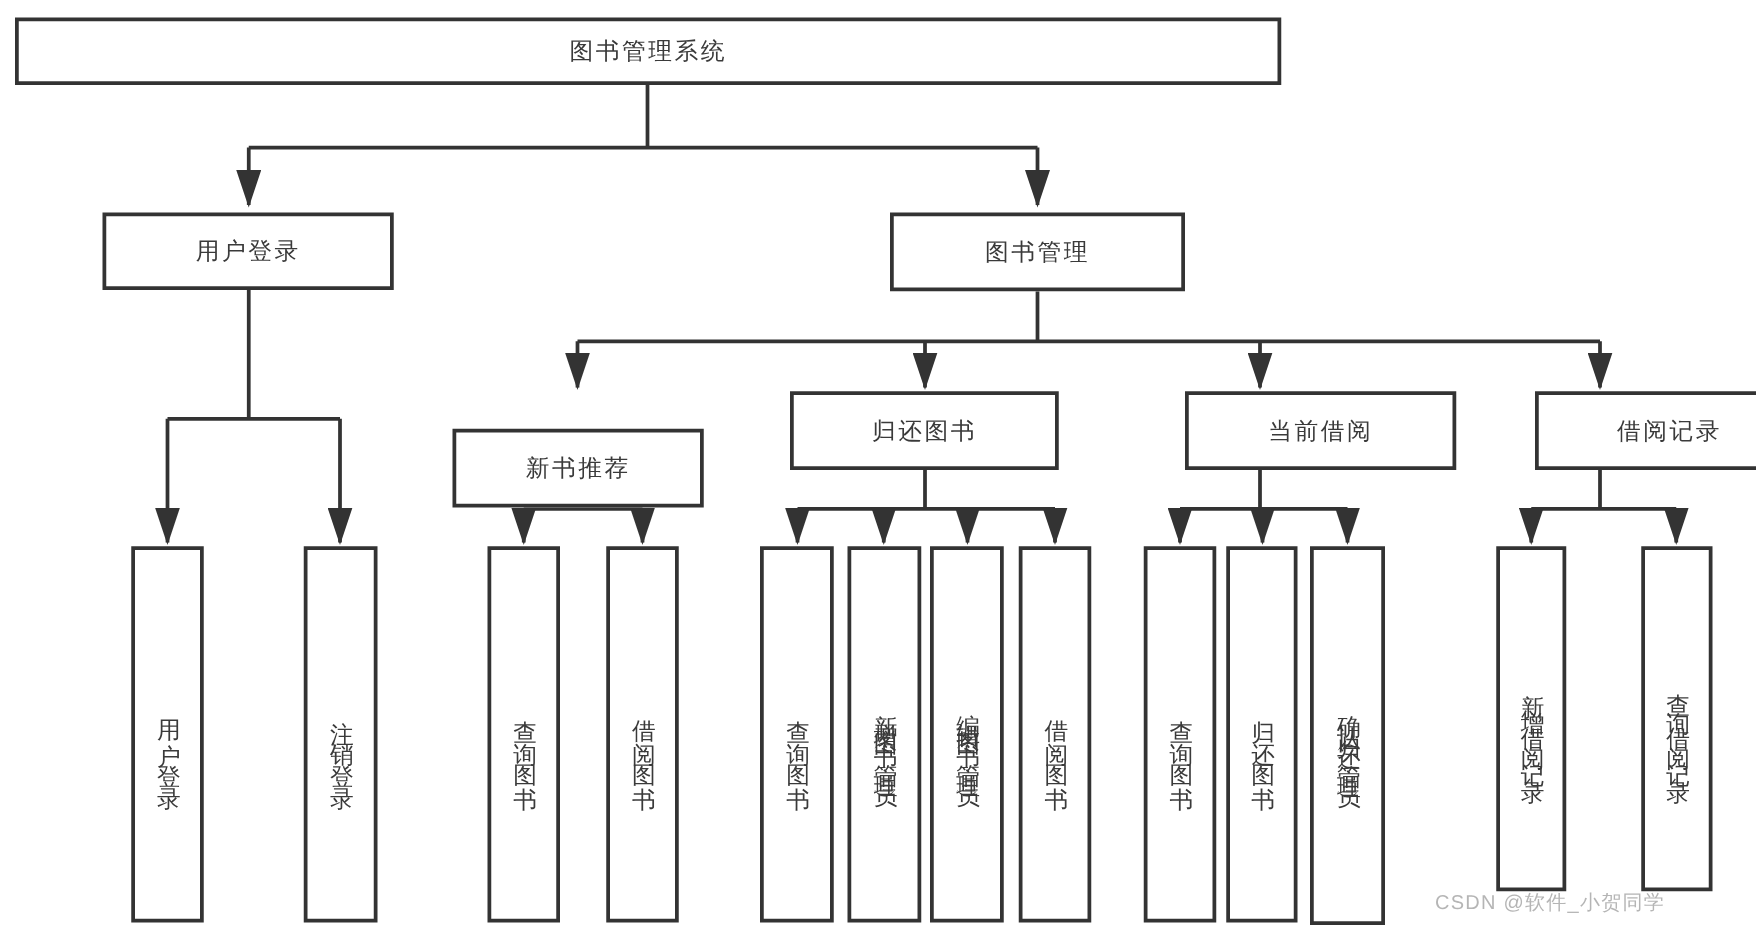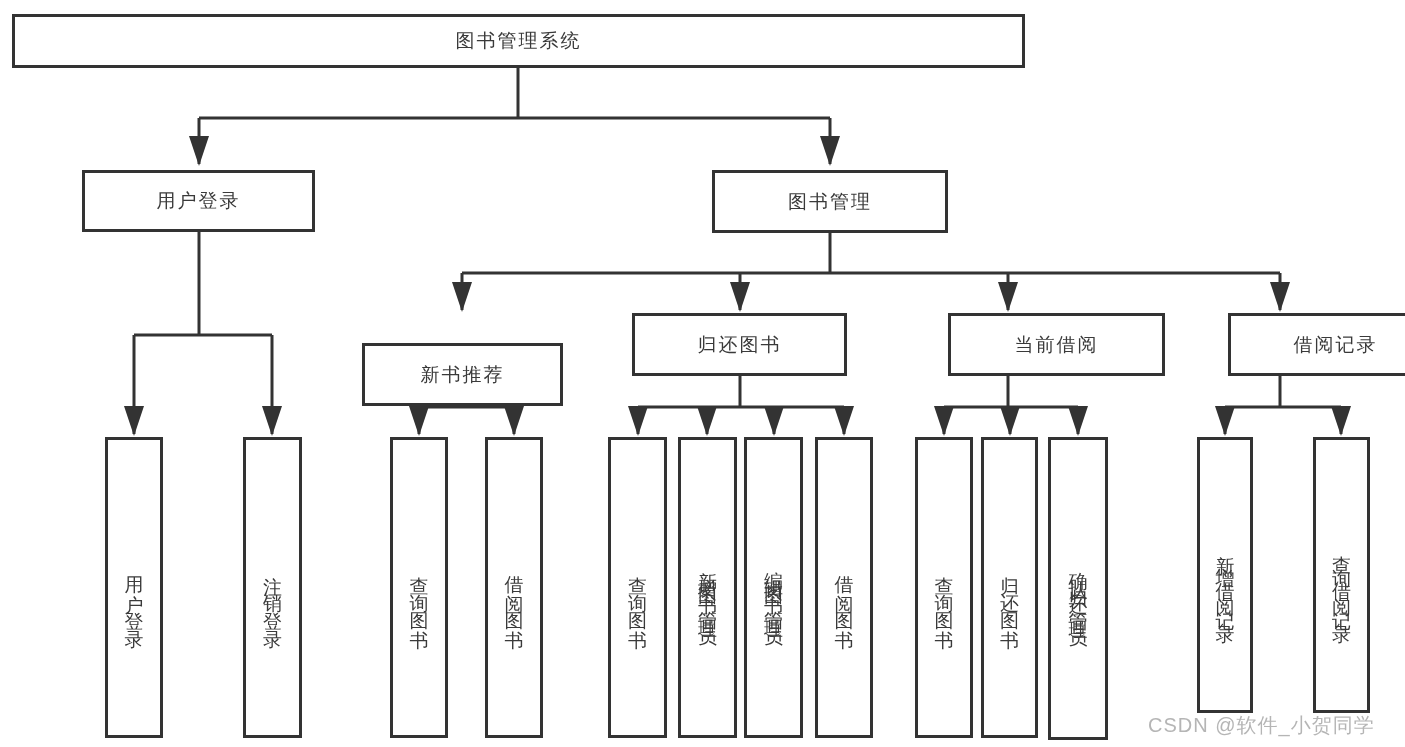--- a/index.html
+++ b/index.html
@@ -63,21 +63,21 @@
   .n-l30  { left: 915px;  top: 437px; width: 58px;   height: 301px; }
   .n-l31  { left: 981px;  top: 437px; width: 57px;   height: 301px; }
   .n-l32  { left: 1048px; top: 437px; width: 60px;   height: 303px; }
   .n-l40  { left: 1197px; top: 437px; width: 56px;   height: 276px; }
   .n-l41  { left: 1313px; top: 437px; width: 57px;   height: 276px; }
 
   #watermark {
     position: absolute;
     left: 1148px;
     top: 712px;
-    font-size: 20px;
+    font-size: 16px;
     letter-spacing: 1px;
     color: rgba(173, 173, 173, 0.9);
     z-index: 5;
     white-space: nowrap;
   }
 </style>
 </head>
 <body>
 
 <div id="stage">

